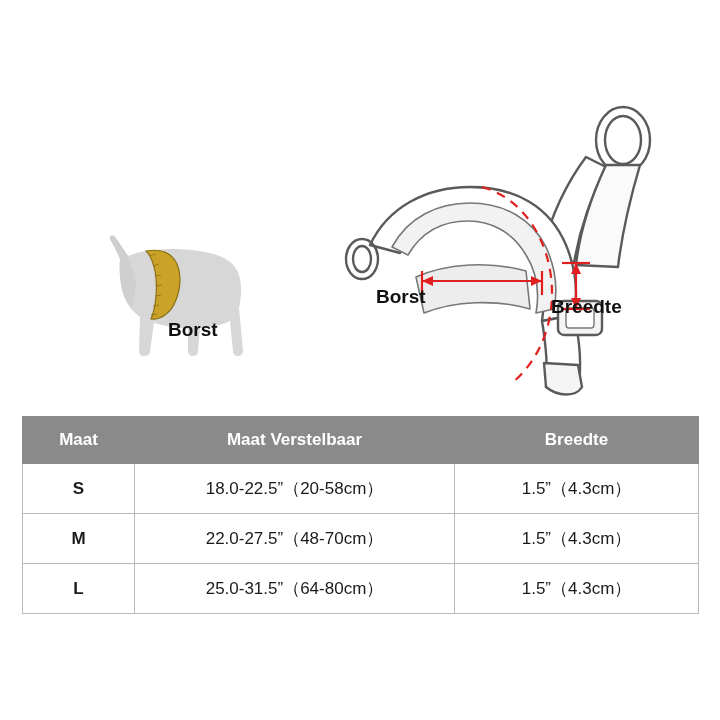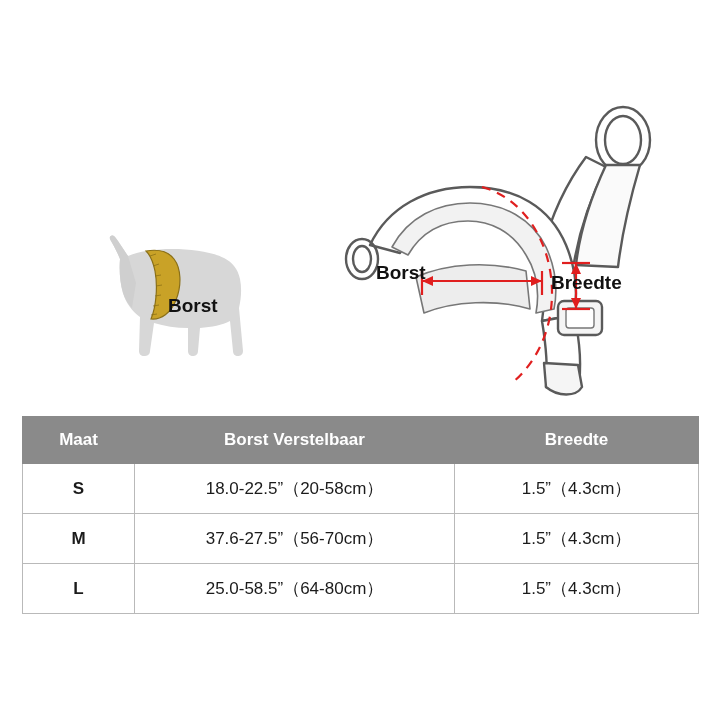--- a/index.html
+++ b/index.html
@@ -40,20 +40,21 @@
     width: 380px;
     height: 315px;
   }
 
   .label-text {
     position: absolute;
     font-family: "Liberation Sans", sans-serif;
     font-weight: bold;
     color: #111111;
     white-space: nowrap;
+    margin-top: 24px;
   }
 
   .label-dog-borst {
     left: 168px;
     top: 295px;
     font-size: 19px;
   }
 
   .label-harness-borst {
     left: 376px;
@@ -199,34 +200,34 @@
 
 <table class="size-table">
   <colgroup>
     <col class="col-size">
     <col class="col-chest">
     <col class="col-width">
   </colgroup>
   <thead>
     <tr>
       <th>Maat</th>
-      <th>Borst Verstelbaar</th>
+      <th>Maat Verstelbaar</th>
       <th>Breedte</th>
     </tr>
   </thead>
   <tbody>
     <tr>
       <td class="cell-size">S</td>
       <td>18.0-22.5”（20-58cm）</td>
       <td>1.5”（4.3cm）</td>
     </tr>
     <tr>
       <td class="cell-size">M</td>
-      <td>37.6-27.5”（56-70cm）</td>
+      <td>22.0-27.5”（48-70cm）</td>
       <td>1.5”（4.3cm）</td>
     </tr>
     <tr>
       <td class="cell-size">L</td>
-      <td>25.0-58.5”（64-80cm）</td>
+      <td>25.0-31.5”（64-80cm）</td>
       <td>1.5”（4.3cm）</td>
     </tr>
   </tbody>
 </table>
 
 </body></html>

